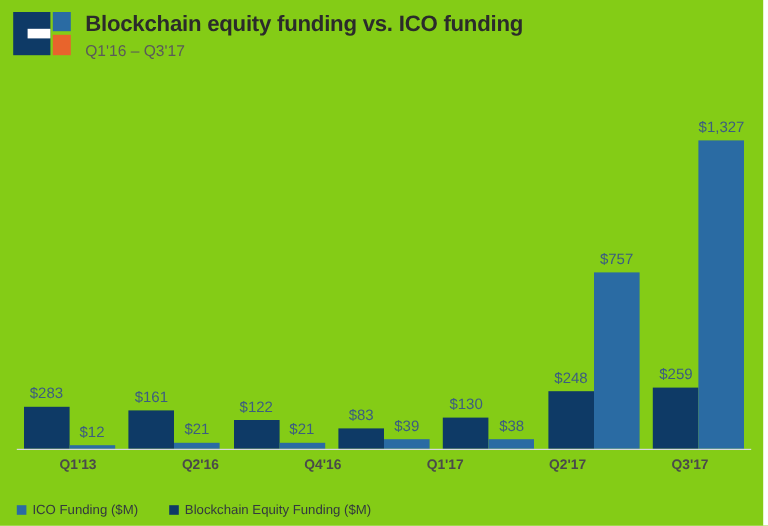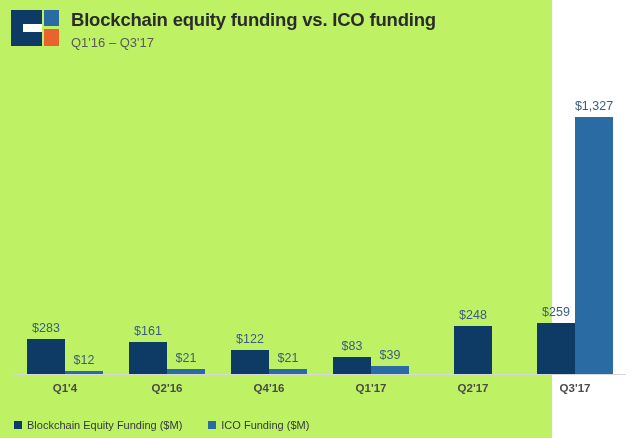--- a/index.html
+++ b/index.html
@@ -8,23 +8,23 @@
   }
   body {
     width: 640px;
     height: 438px;
     background: #ffffff;
     font-family: "Liberation Sans", sans-serif;
     overflow: hidden;
   }
   #page {
     position: relative;
-    width: 552px;
+    width: 636px;
     height: 438px;
-    background: #bef264;
+    background: #84cc16;
   }
 
   
   .header {
     position: absolute;
     left: 0;
     top: 0;
     width: 640px;
     height: 56px;
     display: flex;
@@ -249,51 +249,65 @@
             <div class="bar-label" style="bottom: 20.0664px;">$83</div>
             <div class="bar equity" title="Q4'16 · Blockchain Equity Funding ($M) · $83" style="height: 16.0664px; background: rgb(14, 58, 102);"></div>
           </div>
           <div class="bar-wrap">
             <div class="bar-label" style="bottom: 11.5493px;">$39</div>
             <div class="bar ico" title="Q4'16 · ICO Funding ($M) · $39" style="height: 7.54929px; background: rgb(42, 107, 163);"></div>
           </div>
         </div>
         <div class="group">
           <div class="bar-wrap">
+            <div class="bar-label" style="bottom: 29.1643px;">$130</div>
+            <div class="bar equity" title="Q1'17 · Blockchain Equity Funding ($M) · $130" style="height: 25.1643px; background: rgb(14, 58, 102);"></div>
+          </div>
+          <div class="bar-wrap">
+            <div class="bar-label" style="bottom: 11.3557px;">$38</div>
+            <div class="bar ico" title="Q1'17 · ICO Funding ($M) · $38" style="height: 7.35571px; background: rgb(42, 107, 163);"></div>
+          </div>
+        </div>
+        <div class="group">
+          <div class="bar-wrap">
             <div class="bar-label" style="bottom: 52.0057px;">$248</div>
             <div class="bar equity" title="Q2'17 · Blockchain Equity Funding ($M) · $248" style="height: 48.0057px; background: rgb(14, 58, 102);"></div>
+          </div>
+          <div class="bar-wrap">
+            <div class="bar-label" style="bottom: 150.534px;">$757</div>
+            <div class="bar ico" title="Q2'17 · ICO Funding ($M) · $757" style="height: 146.534px; background: rgb(42, 107, 163);"></div>
           </div>
         </div>
         <div class="group">
           <div class="bar-wrap">
             <div class="bar-label" style="bottom: 54.135px;">$259</div>
             <div class="bar equity" title="Q3'17 · Blockchain Equity Funding ($M) · $259" style="height: 50.135px; background: rgb(14, 58, 102);"></div>
           </div>
           <div class="bar-wrap">
             <div class="bar-label" style="bottom: 260.869px;">$1,327</div>
             <div class="bar ico" title="Q3'17 · ICO Funding ($M) · $1,327" style="height: 256.869px; background: rgb(42, 107, 163);"></div>
           </div>
         </div>
       </div>
     <div class="axis-line"></div>
   </div>
 
   <div class="xaxis" id="xaxis">
-      <div class="xtick">Q1'4</div>
+      <div class="xtick">Q1'13</div>
       <div class="xtick">Q2'16</div>
       <div class="xtick">Q4'16</div>
       <div class="xtick">Q1'17</div>
       <div class="xtick">Q2'17</div>
       <div class="xtick">Q3'17</div>
     </div>
 
   <div class="legend" id="legend">
       <div class="legend-item">
+        <span class="legend-swatch" style="background: rgb(42, 107, 163);"></span>
+        <span class="legend-label">ICO Funding ($M)</span>
+      </div>
+      <div class="legend-item">
         <span class="legend-swatch" style="background: rgb(14, 58, 102);"></span>
         <span class="legend-label">Blockchain Equity Funding ($M)</span>
       </div>
-      <div class="legend-item">
-        <span class="legend-swatch" style="background: rgb(42, 107, 163);"></span>
-        <span class="legend-label">ICO Funding ($M)</span>
-      </div>
     </div>
 
 </div>
 
 </body></html>

